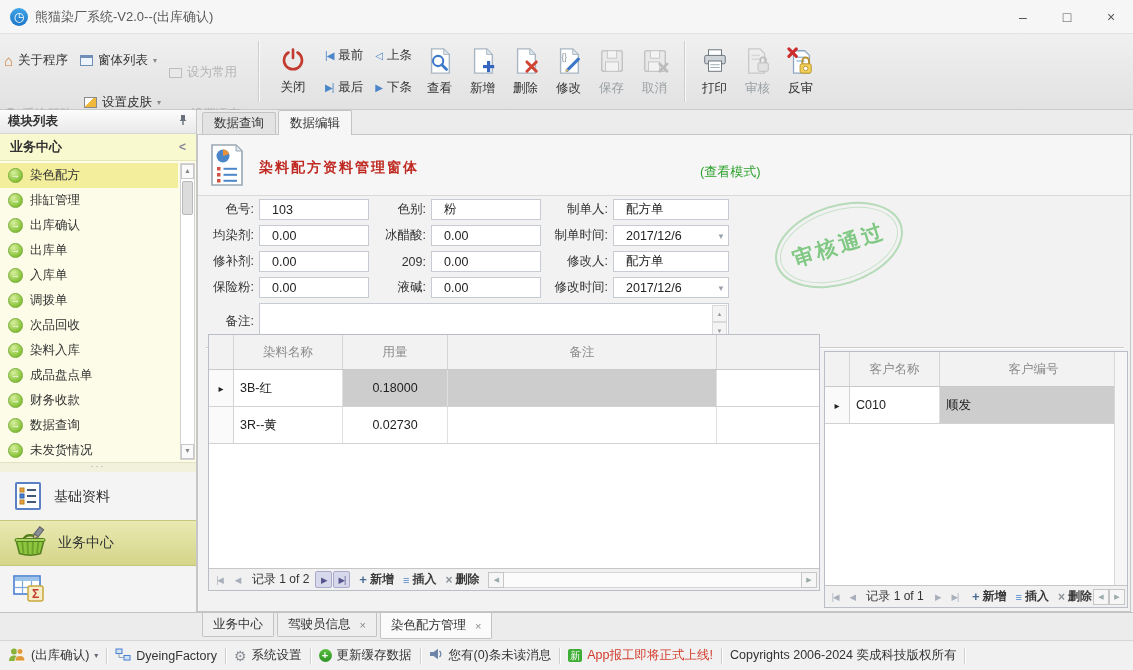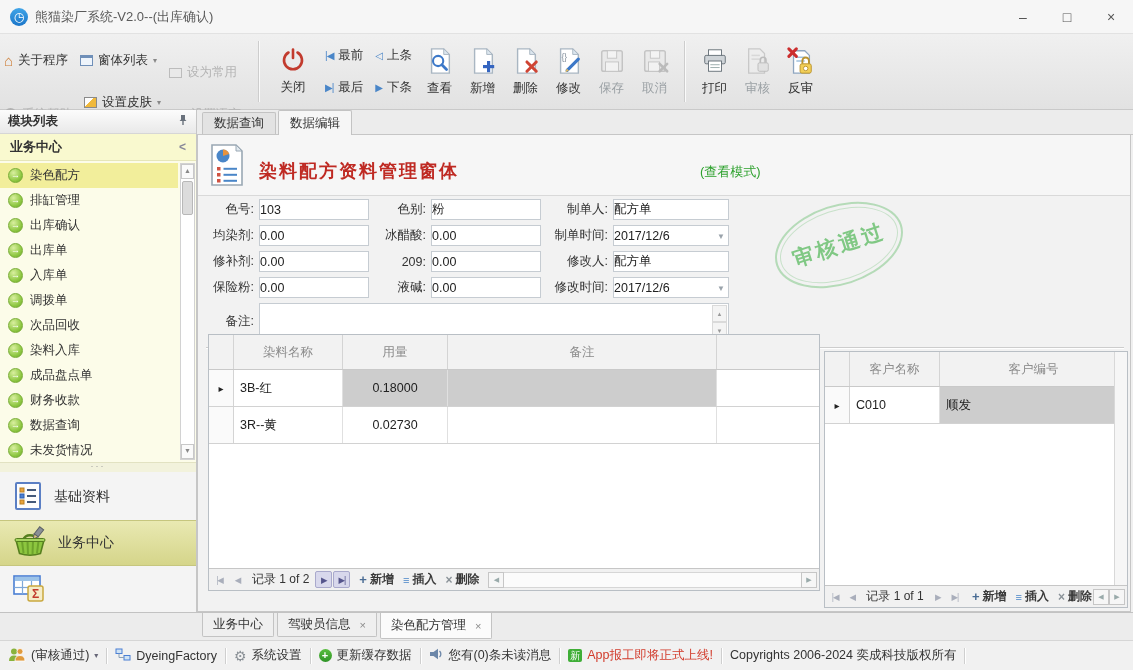--- a/index.html
+++ b/index.html
@@ -71,28 +71,28 @@
 .mtabs{position:absolute;top:110px;left:197px;right:0;height:25px;background:#ececec;
   border-bottom:1px solid #c6c6c6;display:flex;align-items:flex-end;padding-left:5px;}
 .mtab{height:22px;display:flex;align-items:center;padding:0 11px;border:1px solid #c3c3c3;
   border-bottom:none;background:#e3e3e3;margin-right:2px;border-radius:2px 2px 0 0;}
 .mtab.active{background:#f6f6f6;height:25px;margin-bottom:-1px;margin-top:17px;}
 .main-panel{position:absolute;top:135px;left:197px;right:2px;height:477px;background:#f2f2f2;
   border:1px solid #c6c6c6;border-top:none;}
 .panel-header{position:absolute;top:0;left:0;right:0;height:61px;background:#f6f6f6;
   border-bottom:1px solid #d9d9d9;}
 .fh-ico{position:absolute;left:12px;top:8px;}
-.fh-title{position:absolute;left:61px;top:24px;font-size:18px;font-weight:bold;color:#bf2a23;
+.fh-title{position:absolute;left:61px;top:24px;font-size:14px;font-weight:bold;color:#bf2a23;
   letter-spacing:2px;}
 .fh-mode{position:absolute;left:502px;top:28px;font-size:13px;color:#2da12d;}
 
 .form-area{position:absolute;left:8px;top:64px;display:grid;
   grid-template-columns:48px 110px 52px 110px 62px 116px;column-gap:5px;row-gap:5px;align-items:center;}
 .flb{text-align:right;white-space:nowrap;}
-.fld{height:21px;width:100%;border:1px solid #c6ccd2;background:#fff;padding:0 0;color:#222;
+.fld{height:21px;width:100%;border:1px solid #c6ccd2;background:#fff;padding:0 12px;color:#222;
   font:12.5px "Liberation Sans","DejaVu Sans",sans-serif;}
 .combo{position:relative;}
 .combo .fld{padding-right:16px;}
 .dd2{position:absolute;right:4px;top:7px;font-size:8px;color:#9aa3ab;}
 .note-row{position:absolute;left:8px;top:168px;display:flex;}
 .note-label{width:48px;text-align:right;margin-top:10px;}
 .note-box{position:relative;width:470px;height:38px;margin-left:5px;border:1px solid #c6ccd2;background:#fff;}
 .note-box textarea{width:100%;height:100%;border:none;resize:none;padding:2px 18px 2px 4px;
   font:12.5px "Liberation Sans","DejaVu Sans",sans-serif;}
 .spin{position:absolute;right:1px;top:1px;bottom:1px;width:15px;display:flex;flex-direction:column;}
@@ -620,21 +620,21 @@
 </div>
 
 <div class="statusbar">
   <span class="sitem">
     <span><svg width="18" height="15" viewBox="0 0 18 15">
           <circle cx="6" cy="4.5" r="3" fill="#8ab33c"></circle>
           <path d="M1 14 q0 -5.5 5 -5.5 t5 5.5 z" fill="#8ab33c"></path>
           <circle cx="12" cy="4.5" r="3" fill="#e09a3c" stroke="#fff" stroke-width="0.8"></circle>
           <path d="M7 14 q0 -5.5 5 -5.5 t5 5.5 z" fill="#e09a3c" stroke="#fff" stroke-width="0.8"></path>
         </svg></span>
-    <span>(审核通过)</span>
+    <span>(出库确认)</span>
     <span class="ddu">▾</span>
   </span>
   <span class="ssep"></span>
   <span class="sitem">
     <span><svg width="16" height="13" viewBox="0 0 16 13">
           <rect x="1" y="1" width="6" height="4.5" fill="#cfe3f5" stroke="#4a7fd4"></rect>
           <rect x="9" y="7.5" width="6" height="4.5" fill="#cfe3f5" stroke="#4a7fd4"></rect>
           <path d="M4 5.5 v4 h5" fill="none" stroke="#8aa0b8"></path>
         </svg></span>
     <span>DyeingFactory</span>

